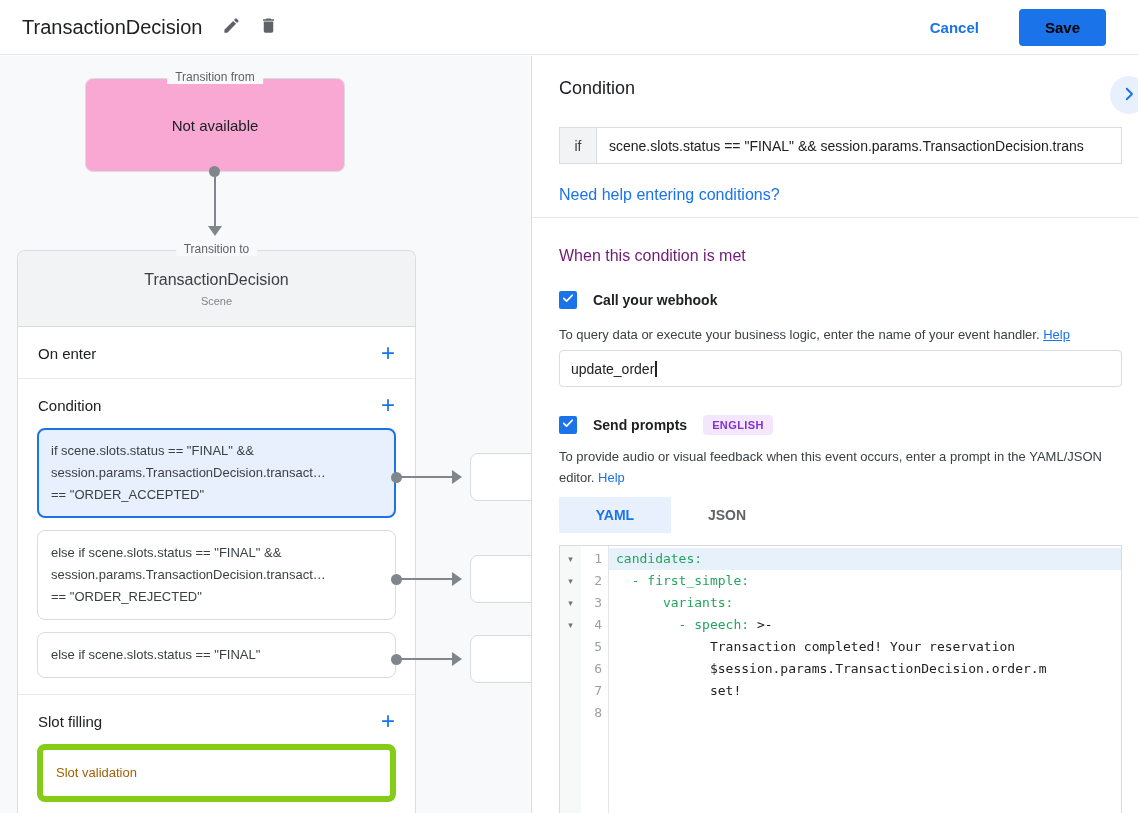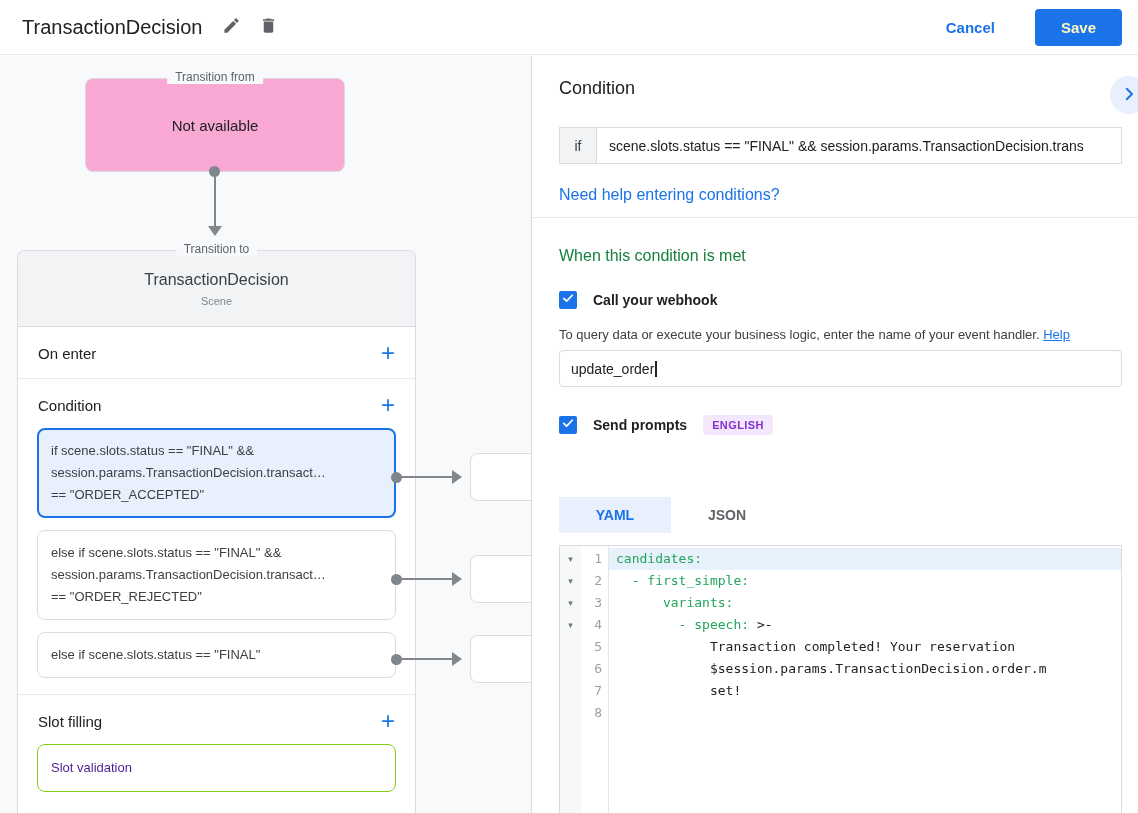--- a/index.html
+++ b/index.html
@@ -9,22 +9,22 @@
   
   .topbar { position:absolute; top:0; left:0; right:0; height:55px; background:#fff;
             border-bottom:1px solid #e4e6e8; display:flex; align-items:center; padding:0 16px; }
   .topbar-title { font-size:20px; color:#202124; margin-left:6px; }
   .icon-btn { border:none; background:none; cursor:pointer; display:flex; align-items:center; color:#5f6368; }
   .icon-btn.edit { margin-left:20px; }
   .icon-btn.del  { margin-left:18px; }
   .topbar-spacer { flex:1; }
   .cancel-btn { border:none; background:none; color:#1a73e8; font-size:15px; font-weight:700;
                 margin-right:40px; cursor:pointer; font-family:inherit; }
-  .save-btn { border:none; background:#1a73e8; color:#fef9c3; font-size:15px; font-weight:700;
-              padding:10px 26px; border-radius:4px; cursor:pointer; font-family:inherit; }
+  .save-btn { border:none; background:#1a73e8; color:#000000; font-size:15px; font-weight:700;
+              padding:10px 26px; border-radius:4px; margin-right:16px; cursor:pointer; font-family:inherit; }
 
   
   .canvas { position:absolute; top:56px; left:0; width:531px; bottom:0; background:#f8f9fa; overflow:hidden; }
   .node-label { position:absolute; top:-9px; left:50%; transform:translateX(-50%); background:#f8f9fa;
                 padding:0 8px; font-size:12px; color:#5f6368; white-space:nowrap; }
   .from-box { position:absolute; left:85px; top:22px; width:260px; height:94px; background:#f9a8d4;
               border:1px solid #dadce0; border-radius:8px; }
   .from-box .content { display:flex; align-items:center; justify-content:center; height:100%;
                        font-size:15px; color:#202124; }
   .dot { position:absolute; width:11px; height:11px; border-radius:50%; background:#80868b; }
@@ -46,40 +46,40 @@
   .section { border-bottom:1px solid #e8eaed; }
   .section-row { display:flex; align-items:center; justify-content:space-between; padding:16px 20px 15px; }
   .section-title { font-size:15px; color:#202124; }
   .plus-btn { border:none; background:none; color:#1a73e8; font-size:24px; line-height:20px;
               font-weight:400; cursor:pointer; font-family:inherit; }
   .cards { padding:0 19px 16px; }
   .cond-card { background:#fff; border:1px solid #dadce0; border-radius:8px; padding:11px 13px;
                font-size:13px; color:#3c4043; line-height:22px; margin-bottom:12px; cursor:pointer; }
   .cond-card.selected { border:2px solid #1a73e8; background:#e8f0fe; padding:10px 12px; }
   .cond-card:last-child { margin-bottom:0; }
-  .slot-card { background:#fff; border:1px solid #84cc16; border-radius:8px; padding:12px 13px;
-               font-size:13px; color:#4c1d95; line-height:22px; cursor:pointer; }
+  .slot-card { background:#fff; border:6px solid #84cc16; border-radius:8px; padding:12px 13px;
+               font-size:13px; color:#a16207; line-height:22px; cursor:pointer; }
 
   
   .panel { position:absolute; top:56px; left:531px; right:0; bottom:0; background:#fff;
            border-left:1px solid #dadce0; }
   .panel-heading { position:absolute; left:27px; top:22px; font-size:18px; color:#202124; }
   .chevron-btn { position:absolute; top:20px; right:-10px; width:38px; height:38px; border-radius:50%;
                  background:#e8f0fe; border:none; cursor:pointer; display:flex; align-items:center;
                  justify-content:center; }
   .if-row { position:absolute; left:27px; right:16px; top:71px; height:37px; display:flex;
             border:1px solid #dadce0; }
   .if-cell { width:37px; background:#f1f3f4; border-right:1px solid #dadce0; display:flex;
              align-items:center; justify-content:center; font-size:14px; color:#3c4043; }
   .if-input { flex:1; display:flex; align-items:center; padding:0 12px; font-size:14px; color:#202124;
               white-space:nowrap; overflow:hidden; }
   .help-link { position:absolute; left:27px; top:130px; font-size:16px; color:#1a73e8;
                text-decoration:none; cursor:pointer; }
   .panel-divider { position:absolute; left:0; right:0; top:161px; height:1px; background:#e4e6e8; }
-  .when-heading { position:absolute; left:27px; top:191px; font-size:16px; color:#15803d; }
+  .when-heading { position:absolute; left:27px; top:191px; font-size:16px; color:#701a75; }
   .check-row { position:absolute; left:27px; display:flex; align-items:center; }
   .checkbox { width:18px; height:18px; border-radius:2px; background:#1a73e8; display:flex;
               align-items:center; justify-content:center; cursor:pointer; flex:none; }
   .check-label { font-size:14px; font-weight:700; color:#202124; margin-left:16px; cursor:pointer; }
   .badge { background:#f2e7fd; color:#8430ce; font-size:11px; font-weight:700; letter-spacing:.4px;
            padding:4px 9px; border-radius:4px; margin-left:16px; }
   .helper { position:absolute; left:27px; font-size:13px; color:#3c4043; line-height:21px; }
   .helper a { color:#1a73e8; cursor:pointer; }
   .helper a.u { text-decoration:underline; }
   .text-input { position:absolute; left:27px; right:16px; height:37px; border:1px solid #dadce0;
@@ -252,20 +252,21 @@
       <span>
         <svg width="14" height="14" viewBox="0 0 18 18" fill="none" stroke="#fff" stroke-width="2.2" stroke-linecap="round" stroke-linejoin="round">
             <polyline points="3.5,9.5 7.2,13 14.5,5.5"></polyline>
           </svg>
       </span>
     </span>
     <span class="check-label">Send prompts</span>
     <span class="badge">ENGLISH</span>
   </div>
 
+  <div class="helper" style="top:390px; width:578px;"><span>To provide audio or visual feedback when this event occurs, enter a prompt in the YAML/JSON editor. </span><a>Help</a></div>
 
   <div class="tabs">
     <div class="tab active">YAML</div>
     <div class="tab">JSON</div>
   </div>
 
   <div class="editor">
     <div class="gutter-arrows">
       <div class="g-row">▾</div>
       <div class="g-row">▾</div>

